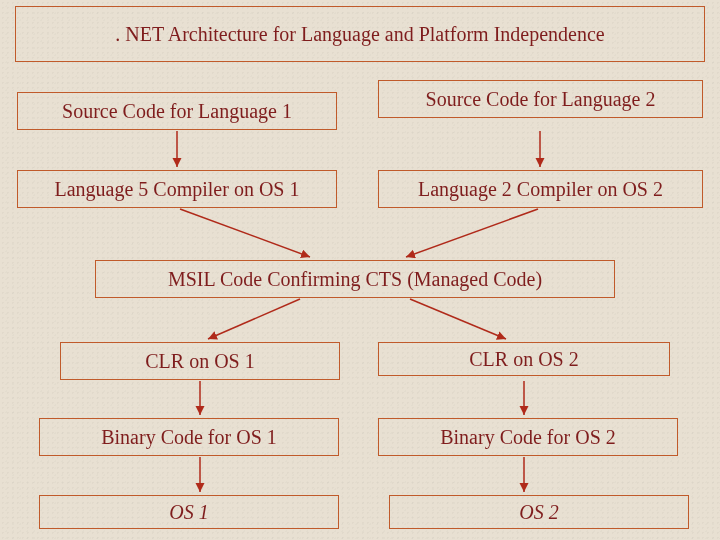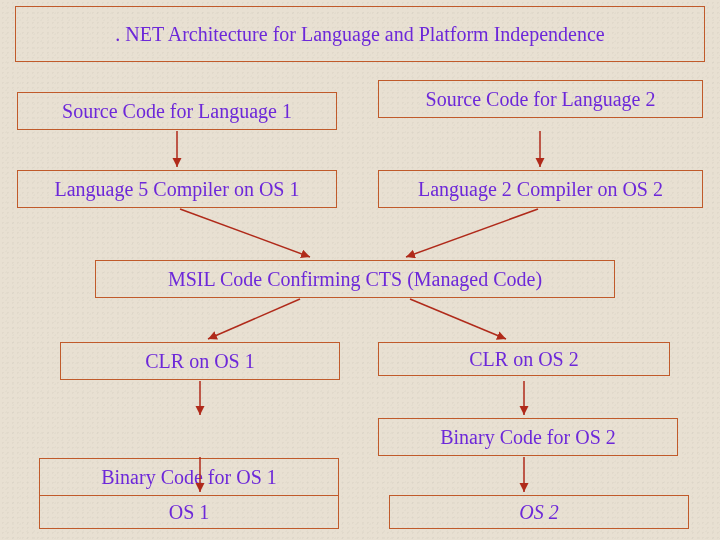--- a/index.html
+++ b/index.html
@@ -21,21 +21,21 @@
   }
   .box {
     position: absolute;
     border: 1px solid #c05a2a;
     background: transparent;
     display: flex;
     align-items: center;
     justify-content: center;
     text-align: center;
     font-size: 20px;
-    color: #6d28d9;
+    color: #7f1d1d;
     line-height: 1.25;
     box-sizing: border-box;
     padding: 16px 4px;
   }
   .title-box {
     font-size: 20px;
     flex-direction: column;
   }
   svg.arrows {
     position: absolute;
@@ -71,28 +71,28 @@
   <span>MSIL Code Confirming CTS (Managed Code)</span>
 </div>
 
 <div class="box" style="left:60px; top:342px; width:280px; height:38px;align-items:center;">
   <span>CLR on OS 1</span>
 </div>
 <div class="box" style="left:378px; top:342px; width:292px; height:34px;">
   <span>CLR on OS 2</span>
 </div>
 
-<div class="box" style="left:39px; top:418px; width:300px; height:38px;margin-top:40px;">
+<div class="box" style="left:39px; top:418px; width:300px; height:38px;">
   <span>Binary Code for OS 1</span>
 </div>
 <div class="box" style="left:378px; top:418px; width:300px; height:38px;">
   <span>Binary Code for OS 2</span>
 </div>
 
-<div class="box" style="left:39px; top:495px; width:300px; height:34px;">
+<div class="box" style="left:39px; top:495px; width:300px; height:34px;font-style:italic;">
   <span>OS 1</span>
 </div>
 <div class="box" style="left:389px; top:495px; width:300px; height:24px;font-style:italic;">
   <span>OS 2</span>
 </div>
 
 <svg class="arrows">
   <defs>
     <marker id="arrowhead" markerWidth="8" markerHeight="8" refX="6" refY="3" orient="auto">
       <path d="M0,0 L6,3 L0,6 Z" fill="#b02a1a"></path>

